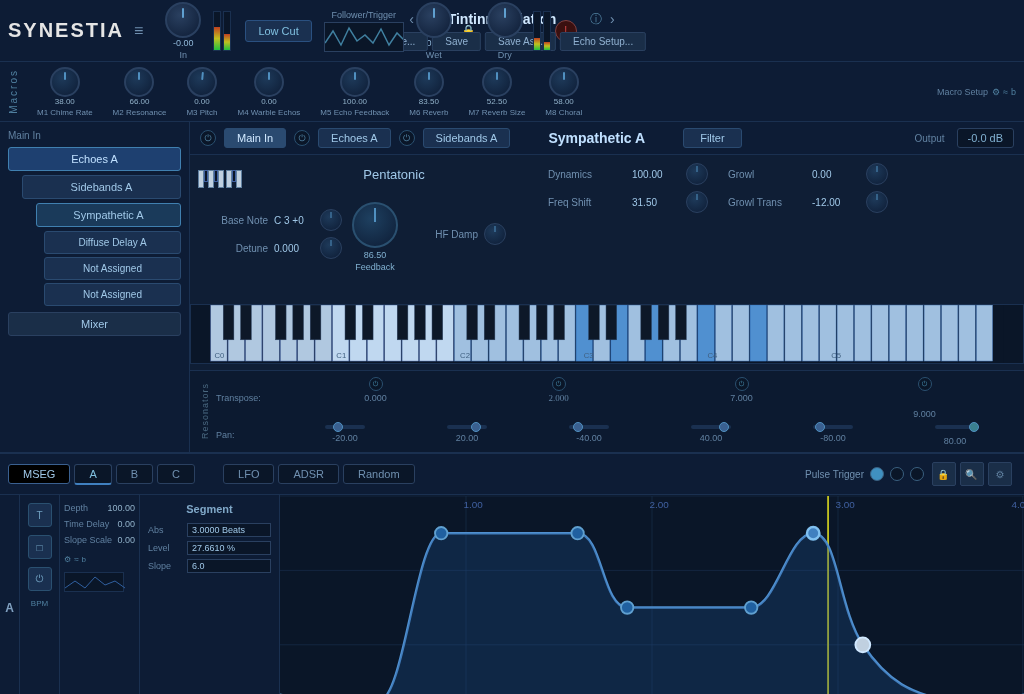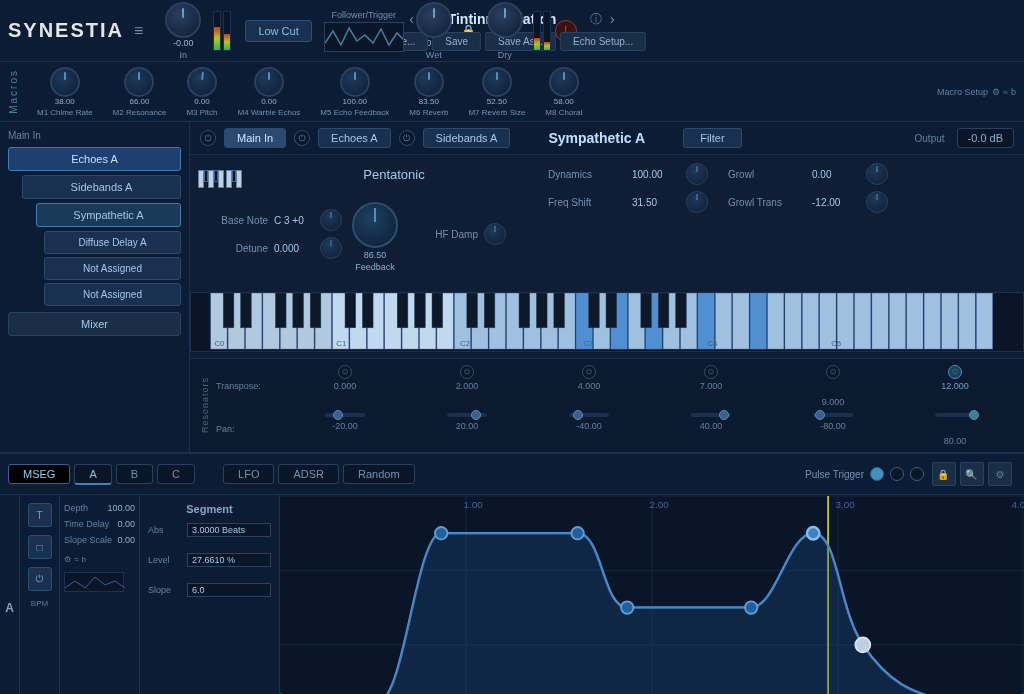--- a/index.html
+++ b/index.html
@@ -583,21 +583,21 @@
       text-align: center;
       color: #80a8c8;
       font-size: 11px;
       margin-bottom: 8px;
       font-weight: bold;
     }
 
     .seg-row {
       display: flex;
       align-items: center;
-      margin-bottom: 16px;
+      margin-bottom: 4px;
       gap: 4px;
     }
 
     .seg-label {
       color: #6080a0;
       font-size: 9px;
       width: 35px;
     }
 
     .seg-value {
@@ -1109,39 +1109,31 @@
       <div style="flex:1;">
 
         <div style="display:flex;align-items:center;margin-bottom:4px;">
           <span style="font-size:9px;color:#6080a0;width:70px;">Transpose:</span>
           <div style="display:flex;flex:1;gap:4px;">
 
             <div style="flex:1;display:flex;flex-direction:column;align-items:center;gap:2px;">
               <div class="res-power-circle">⏻</div>
               <span class="res-val">0.000</span>
             </div>
-            <div style="flex:1;display:flex;flex-direction:column;align-items:center;gap:2px;">
+            <div style="flex:1;display:flex;flex-direction:column;align-items:center;gap:2px;font-family:Liberation Serif, serif;">
               <div class="res-power-circle">⏻</div>
               <span class="res-val">2.000</span>
-            </div>
-            <div style="flex:1;display:flex;flex-direction:column;align-items:center;gap:2px;">
-              <div class="res-power-circle">⏻</div>
-              <span class="res-val">4.000</span>
             </div>
             <div style="flex:1;display:flex;flex-direction:column;align-items:center;gap:2px;">
               <div class="res-power-circle">⏻</div>
               <span class="res-val">7.000</span>
             </div>
             <div style="flex:1;display:flex;flex-direction:column;align-items:center;gap:18px;">
               <div class="res-power-circle">⏻</div>
               <span class="res-val">9.000</span>
-            </div>
-            <div style="flex:1;display:flex;flex-direction:column;align-items:center;gap:2px;">
-              <div class="res-power-circle" style="background:#1a4060;border-color:#4090c0;">⏻</div>
-              <span class="res-val" style="color:#60a0d0;">12.000</span>
             </div>
           </div>
         </div>
 
         <div style="display:flex;align-items:center;">
           <span style="font-size:9px;color:#6080a0;width:70px;">Pan:</span>
           <div style="display:flex;flex:1;gap:4px;">
             <div style="flex:1;display:flex;flex-direction:column;align-items:center;gap:2px;">
               <div class="res-slider-track">
                 <div class="res-slider-thumb" style="left:20%;background:#3a6090;"></div>
@@ -1165,21 +1157,21 @@
                 <div class="res-slider-thumb" style="left:70%;background:#3a6090;"></div>
               </div>
               <span class="res-val">40.00</span>
             </div>
             <div style="flex:1;display:flex;flex-direction:column;align-items:center;gap:2px;">
               <div class="res-slider-track">
                 <div class="res-slider-thumb" style="left:5%;background:#3a6090;"></div>
               </div>
               <span class="res-val">-80.00</span>
             </div>
-            <div style="flex:1;display:flex;flex-direction:column;align-items:center;gap:17px;">
+            <div style="flex:1;display:flex;flex-direction:column;align-items:center;gap:5px;">
               <div class="res-slider-track">
                 <div class="res-slider-thumb" style="left:85%;background:#3a8090;"></div>
               </div>
               <span class="res-val">80.00</span>
             </div>
           </div>
         </div>
       </div>
     </div>
 

